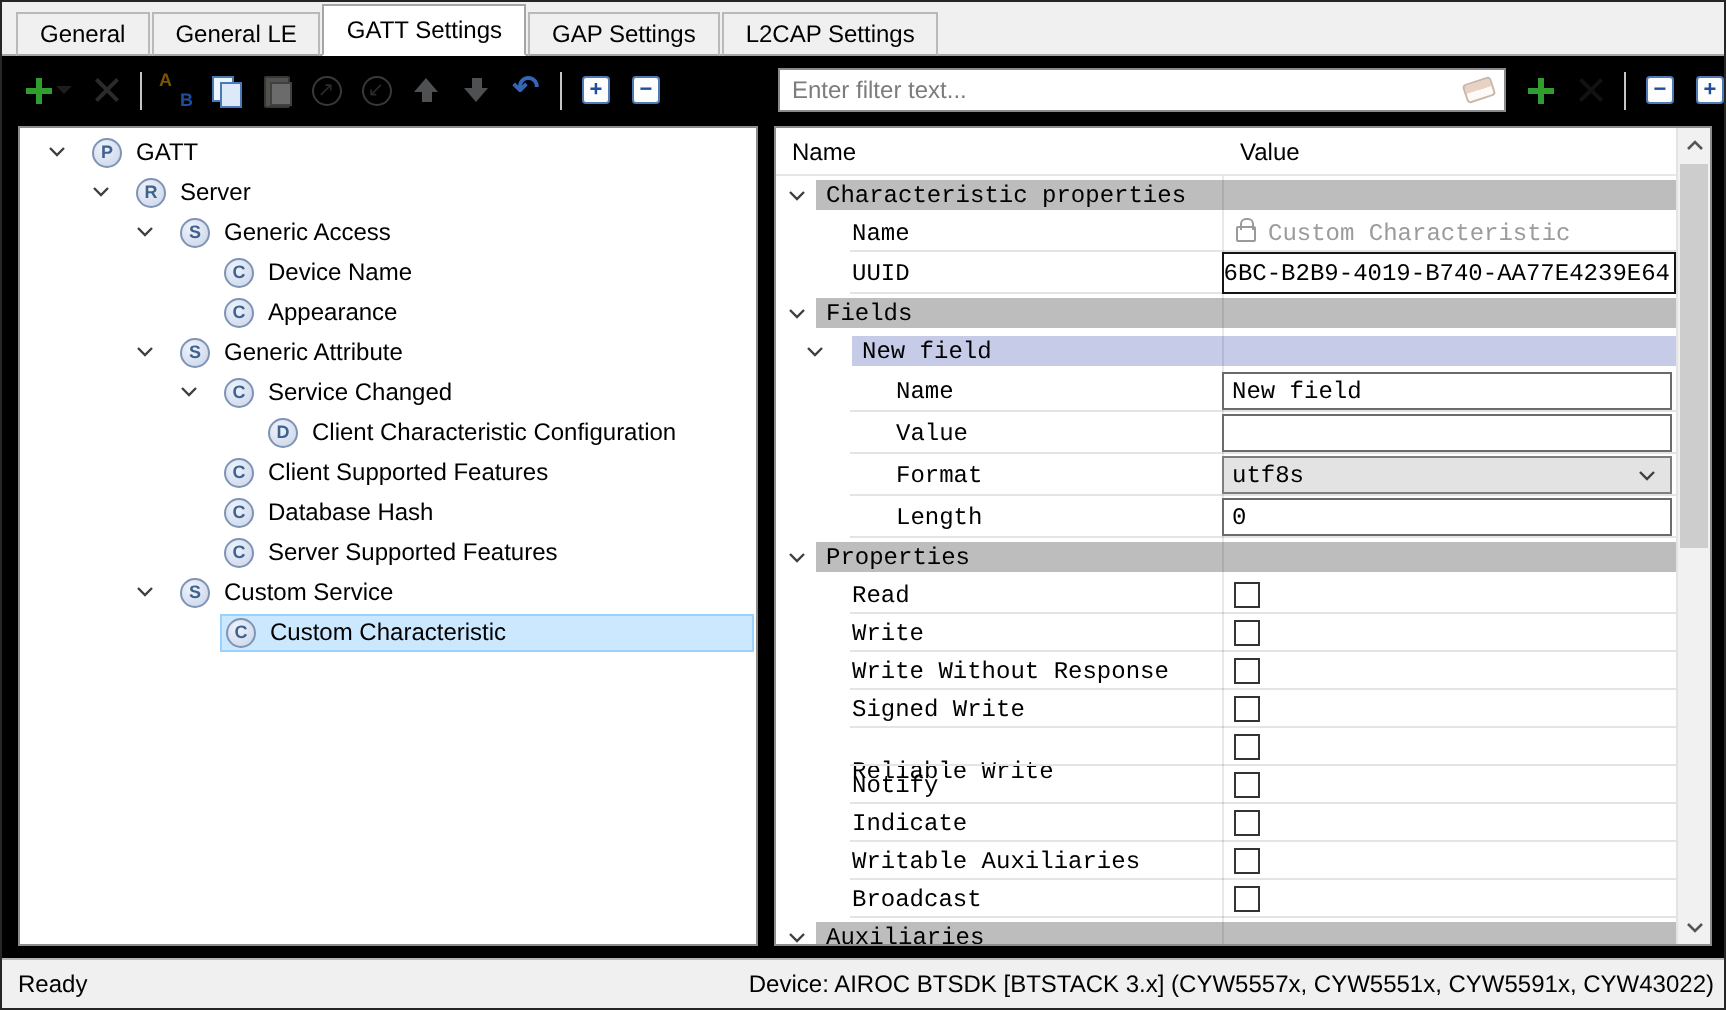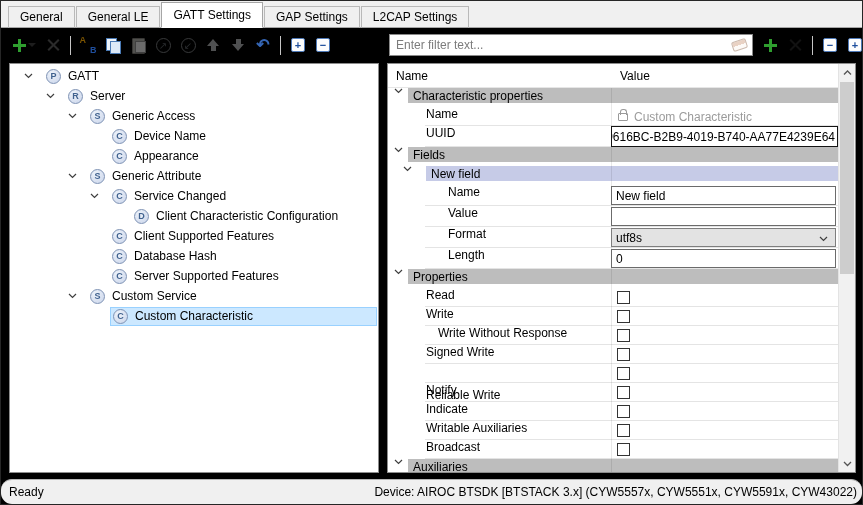--- a/index.html
+++ b/index.html
@@ -69,21 +69,21 @@
 
   
   .grid-panel { position:absolute; left:386px; top:62px; width:469px; height:410px; background:#fff;
                 border:1px solid #8c8c8c; overflow:hidden; }
   .grid-inner { position:absolute; left:0; top:0; right:17px; bottom:0; }
   .grid-header { height:24px; display:flex; align-items:center; border-bottom:1px solid #e6e6e6; background:#fff; }
   .grid-header .h-name { width:223px; padding-left:8px; }
   .grid-header .h-value { padding-left:9px; }
   .col-divider { position:absolute; left:223px; top:24px; bottom:0; width:1px; background:rgba(0,0,0,0.09); z-index:3; }
   .grid-rows { position:absolute; left:0; top:24px; right:0; bottom:0; overflow:hidden; }
-  .grow { position:relative; display:flex; align-items:flex-start; }
+  .grow { position:relative; display:flex; align-items:center;font-family:Liberation Mono, monospace; }
   .gr-h19 { height:19px; } .gr-h21 { height:21px; }
   .grow .sepline { position:absolute; left:37px; right:0; bottom:0; height:1px; background:#e4e4e4; }
   .band-gutter { flex:none; display:flex; align-items:center; justify-content:center; }
   .band { flex:1; height:15px; display:flex; align-items:center; padding-left:5px; }
   .band.group { background:#bdbdbd; }
   .band.subgroup { background:#c6cbe7; }
   .name-cell { width:223px; flex:none; white-space:nowrap; overflow:hidden; }
   .val-cell { position:absolute; left:223px; right:0; top:0; bottom:0; display:flex; align-items:center; }
   .editor { position:absolute; left:223px; right:2px; top:1px; bottom:1px; border:1px solid #6b6b6b; background:#fff;
             display:flex; align-items:center; padding:0 4px; z-index:4; white-space:nowrap; }
@@ -95,21 +95,21 @@
   .locked-text { color:#9b9b9b; white-space:nowrap; }
 
   
   .vscroll { position:absolute; top:0; right:0; bottom:0; width:17px; background:#f1f1f1; border-left:1px solid #e3e3e3; }
   .sb-btn { position:absolute; left:0; right:0; height:17px; display:flex; align-items:center; justify-content:center; }
   .sb-btn.down { bottom:0; }
   .sb-thumb { position:absolute; left:1px; right:1px; top:18px; height:192px; background:#cdcdcd; }
 
   
   .statusbar { position:absolute; left:0; right:0; bottom:0; height:25px; background:#f0f0f0; border-top:1px solid #b5b5b5;
-               display:flex; align-items:center; justify-content:space-between; padding:0 5px 0 8px;border-radius:11px; }
+               display:flex; align-items:center; justify-content:space-between; padding:0 5px 0 8px; }
   .statusbar span { white-space:nowrap; }
 </style>
 </head>
 <body>
 
 <div class="window">
 
   <div class="tabstrip" id="tabstrip">
       <div class="tab">General</div>
       <div class="tab">General LE</div>
@@ -393,21 +393,21 @@
             <span class="sepline"></span>
           </div>
           <div class="grow gr-h19">
             <span class="name-cell" style="padding-left: 38px;">Write</span>
             <span class="val-cell">
               <span class="cb"></span>
             </span>
             <span class="sepline"></span>
           </div>
           <div class="grow gr-h19">
-            <span class="name-cell" style="padding-left: 50px;">Write Without Response</span>
+            <span class="name-cell" style="padding-left: 38px;">Write Without Response</span>
             <span class="val-cell">
               <span class="cb"></span>
             </span>
             <span class="sepline"></span>
           </div>
           <div class="grow gr-h19">
             <span class="name-cell" style="padding-left: 38px;">Signed Write</span>
             <span class="val-cell">
               <span class="cb"></span>
             </span>

